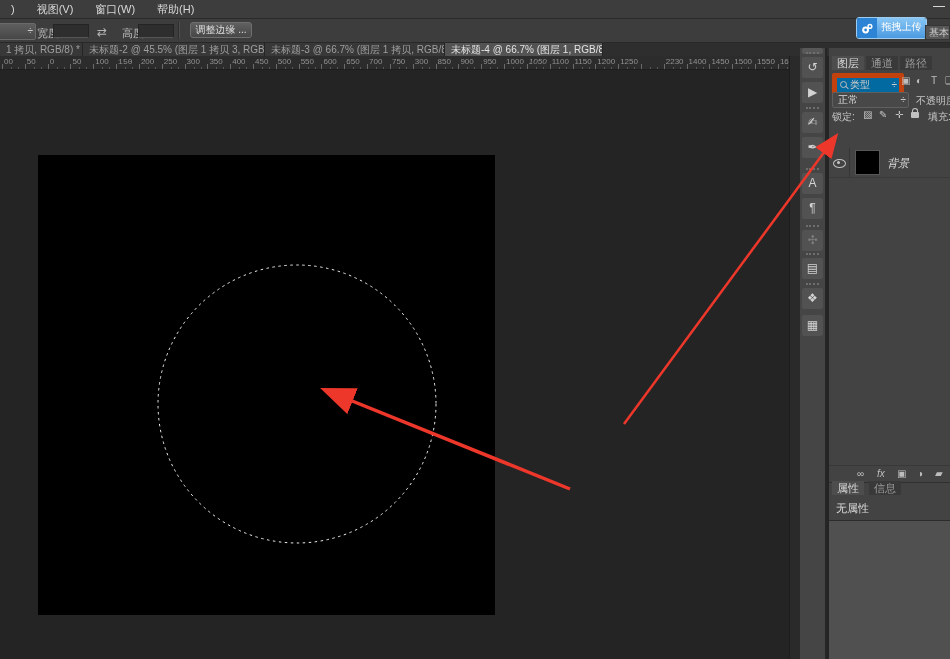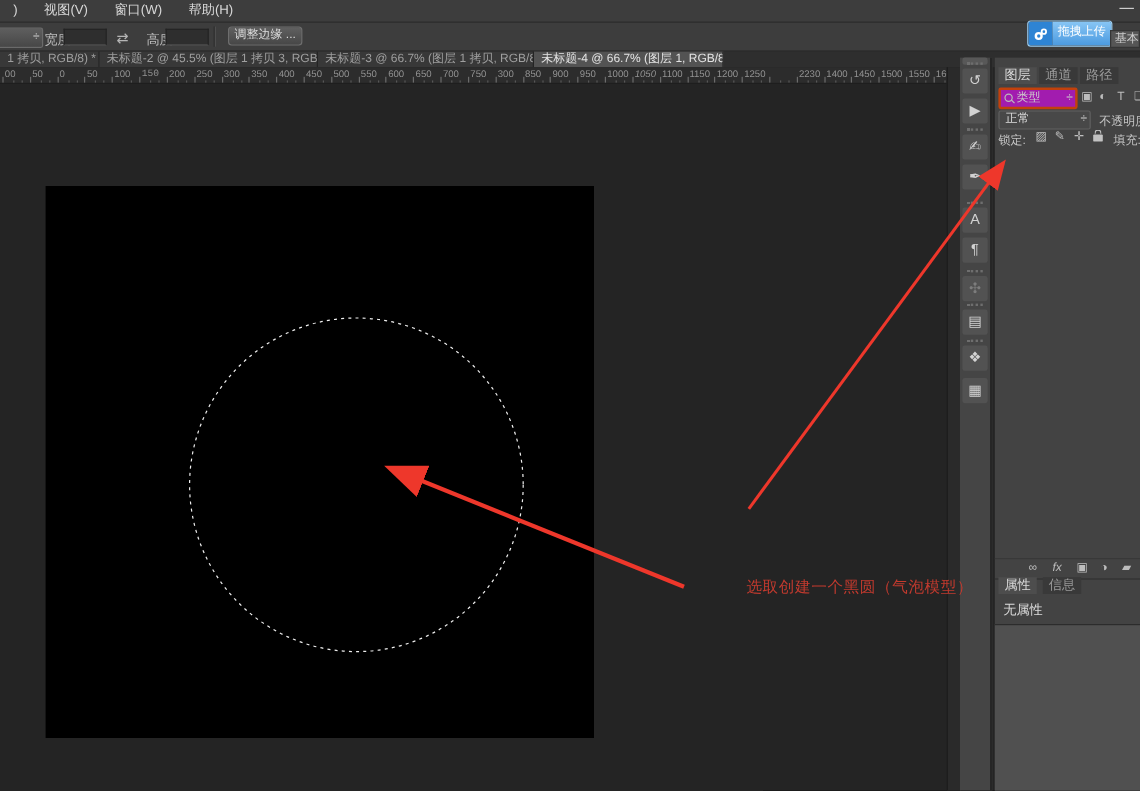--- a/index.html
+++ b/index.html
@@ -54,22 +54,22 @@
              color:#d2d2d2;font-size:12px;text-align:center;line-height:21px;}
   .dock-tile.disabled{color:#7d7d7d;}
   .dock-grip{position:absolute;left:6px;width:13px;height:0;border-top:2px dotted #6e6e6e;}
 
   
   .rightpanel{position:absolute;left:829px;top:48px;width:121px;height:611px;background:#434343;}
   .ptab{position:absolute;top:8px;height:14px;font-size:11px;color:#9b9b9b;background:#393939;
         padding:0 4px;line-height:14px;min-width:24px;text-align:center;}
   .ptab.active{background:#4d4d4d;color:#dadada;}
   .ptab2{top:433px;}
-  .type-select{position:absolute;left:3px;top:25px;width:62px;height:14px;background:#a21caf;
-               border:2px solid #c2410c;border-radius:2px;font-size:10px;color:#ccc;line-height:13px;}
+  .type-select{position:absolute;left:3px;top:25px;width:62px;height:14px;background:#0369a1;
+               border:5px solid #c2410c;border-radius:2px;font-size:10px;color:#ccc;line-height:13px;}
   .shape-search{position:absolute;left:3px;top:3px;width:5px;height:5px;border:1px solid #bbb;border-radius:50%;}
   .shape-search::after{content:"";position:absolute;left:4px;top:5px;width:4px;height:1px;background:#bbb;
                        transform:rotate(45deg);}
   .type-select .lbl{position:absolute;left:13px;top:0;}
   .filter-icon{position:absolute;top:27px;font-size:10px;color:#bdbdbd;}
   .blend-select{position:absolute;left:3px;top:44px;width:75px;height:14px;background:#484848;
                 border:1px solid #606060;border-radius:2px;font-size:10px;color:#ddd;line-height:13px;}
   .blend-select .lbl{position:absolute;left:5px;top:0;}
   .small-label{position:absolute;font-size:10px;color:#c6c6c6;white-space:nowrap;}
   .lock-icon{position:absolute;top:61px;font-size:10px;color:#c0c0c0;}
@@ -361,26 +361,32 @@
       <div class="ptab ptab2 active" style="left: 3px;">属性</div>
       <div class="ptab ptab2" style="left: 40px;">信息</div>
       <div class="filter-icon" style="left: 72px;">▣</div>
       <div class="filter-icon" style="left: 87px;">◐</div>
       <div class="filter-icon" style="left: 102px;">T</div>
       <div class="filter-icon" style="left: 116px;">❏</div>
       <div class="lock-icon" style="left: 34px;">▨</div>
       <div class="lock-icon" style="left: 50px;">✎</div>
       <div class="lock-icon" style="left: 66px;">✛</div>
       <div class="shape-lock" style="left: 82px;"></div>
+      <div class="layer-row" style="top: 100px;">
+        <div class="eye-cell">
+          <div class="eye"></div>
+        </div>
+        <div class="layer-thumb thumb-black"></div>
+        <div class="layer-name italic">背景</div>
+      </div>
     </div>
 
   <svg id="arrows">
     <defs>
       <marker id="ah" markerWidth="10" markerHeight="8" refX="8.5" refY="4" orient="auto">
         <path d="M0,0 L10,4 L0,8 z" class="arrow-head" fill="#ee372b"></path>
       </marker>
     </defs>
     <line class="arrow-line" x1="570" y1="489" x2="325" y2="390" stroke-width="3.5" marker-end="url(#ah)" stroke="#ee372b"></line>
     <line class="arrow-line" x1="624" y1="424" x2="836" y2="136" stroke-width="2.5" marker-end="url(#ah)" stroke="#ee372b"></line>
   </svg>
-  <div class="anno-text" style="color: rgb(194, 58, 46);">选取创建一个黑圆（气泡模型）</div>
 
 </div>
 
 </body></html>

